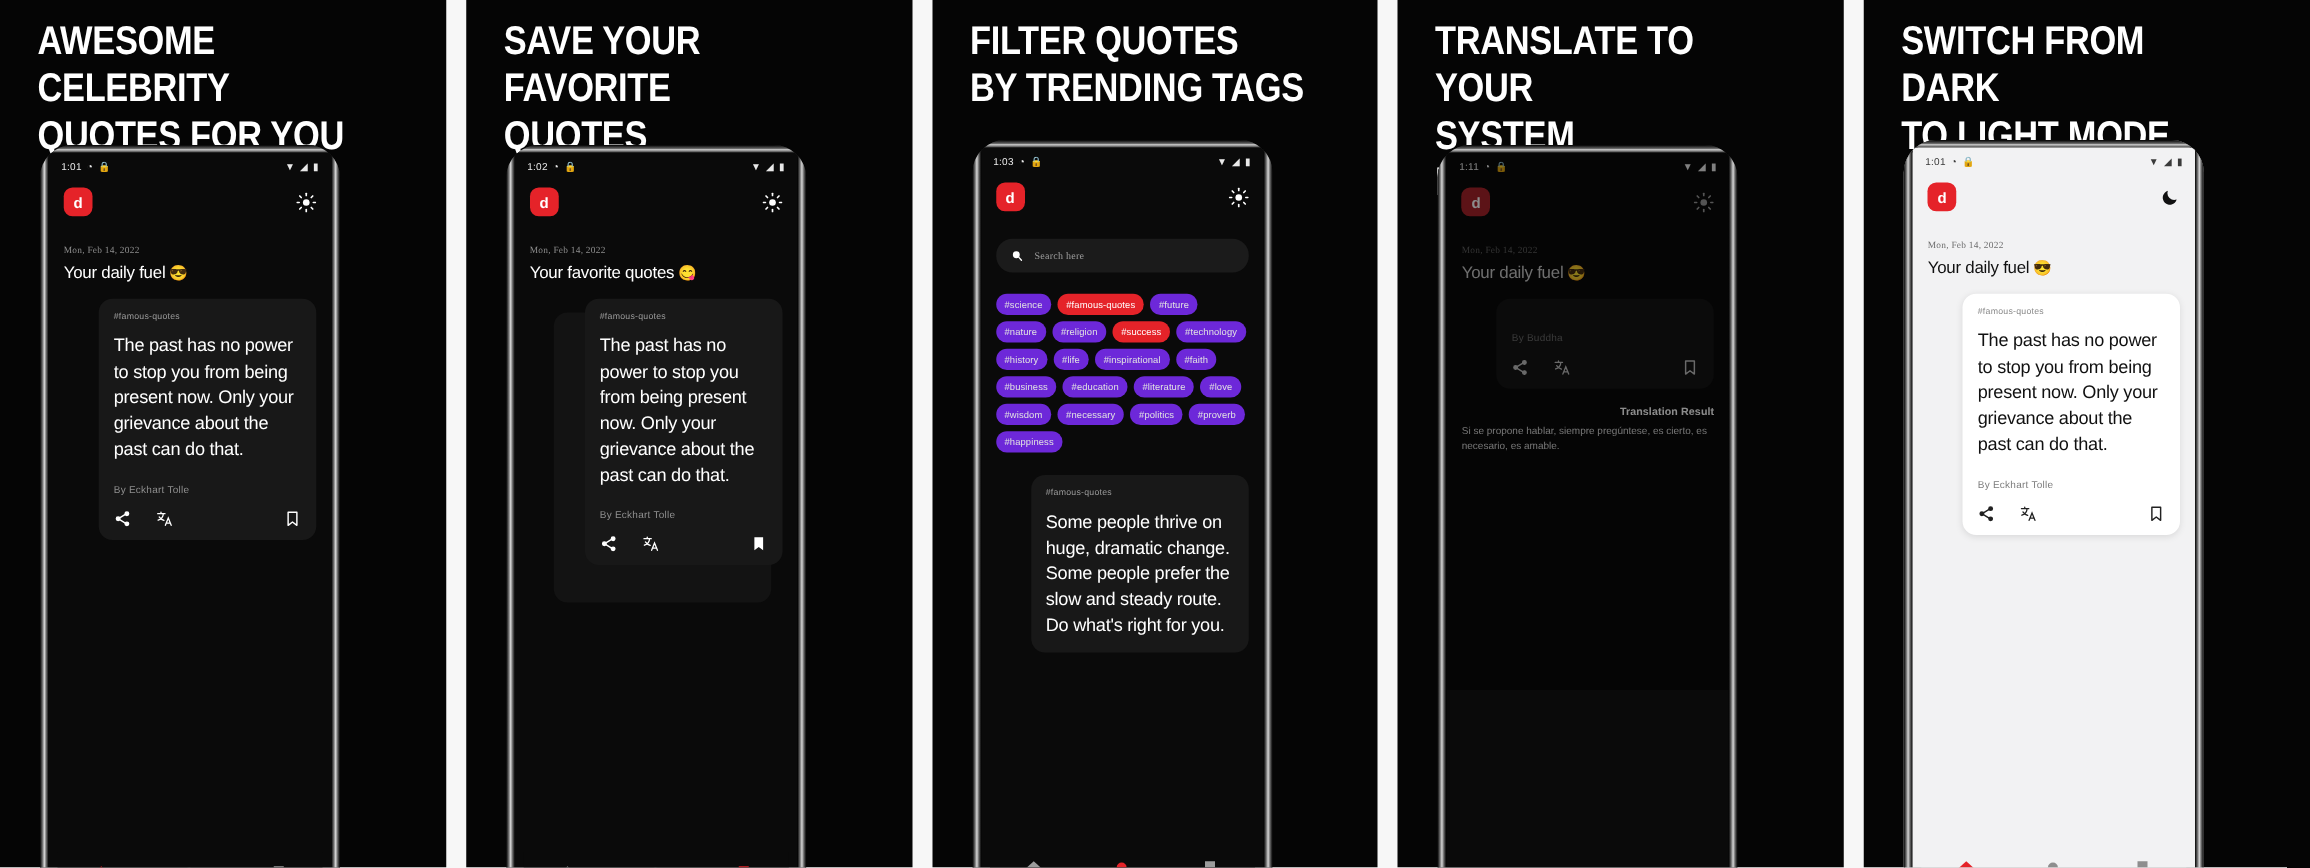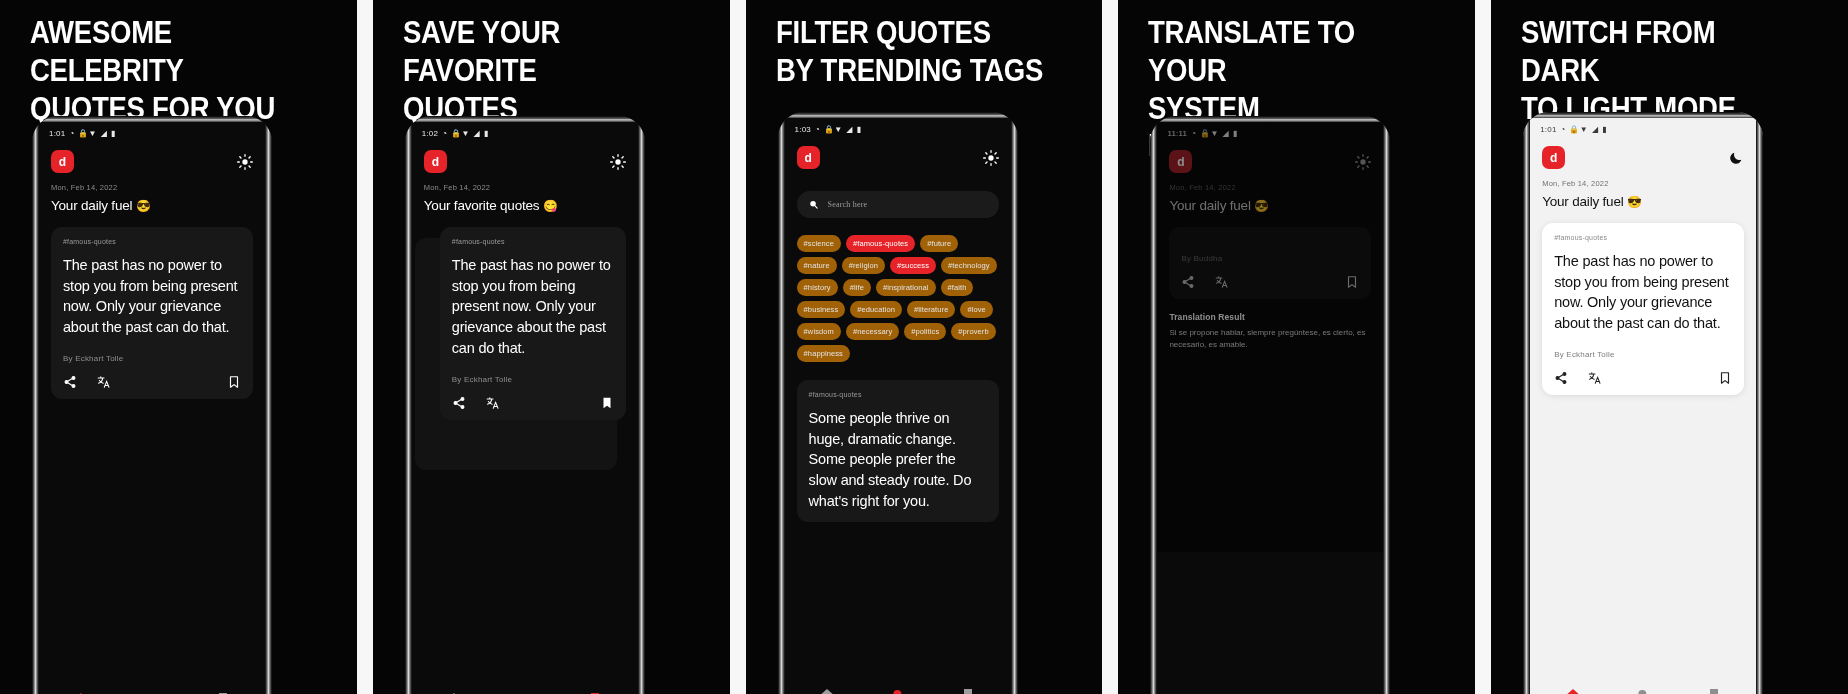--- a/index.html
+++ b/index.html
@@ -48,21 +48,21 @@
     position: absolute; left: 7px; right: 7px; top: 6px; bottom: 0;
     background: #0a0a0a; overflow: hidden;
   }
   .screen.light { background: #f2f2f3; }
   .screen.dim::after {
     content: ""; position: absolute; inset: 0; background: rgba(0,0,0,0.45);
     pointer-events: none; z-index: 5;
   }
   
   .statusbar {
-    display: flex; align-items: center; 
+    display: flex; align-items: center; justify-content: space-between;
     padding: 5px 10px 0 10px; height: 18px;
     font-size: 8px; color: #e9e9e9; letter-spacing: .2px;
   }
   .statusbar.light-sb { color: #3a3a3a; }
   .sb-left, .sb-right { display: flex; align-items: center; gap: 4px; }
   .sb-ico { display: inline-block; }
   
   .apphead {
     display: flex; align-items: center; justify-content: space-between;
     padding: 10px 12px 0 12px;
@@ -70,29 +70,29 @@
   .logo {
     width: 23px; height: 23px; border-radius: 7px;
     background: #e52329; color: #fff;
     font-size: 12px; font-weight: 700;
     display: flex; align-items: center; justify-content: center;
   }
   .mode-btn { width: 16px; height: 16px; color: #fff; }
   .mode-btn.dark-glyph { color: #111; }
   
   .content { padding: 0 12px; }
-  .datetxt { font-size: 7.5px; color: #8c8c8c; margin-top: 10px; letter-spacing: .2px; }
+  .datetxt { font-size: 7.5px; color: #8c8c8c; margin-top: 22px; letter-spacing: .2px; font-family: Liberation Serif, serif; }
   .datetxt.on-light { color: #6f6f6f; }
   .greeting {
     font-size: 13.5px; color: #fff; margin-top: 6px; letter-spacing: -.2px;
   }
   .greeting.on-light { color: #111; }
   .emoji { font-size: 12px; }
   
-  .cardwrap { position: relative; margin-top: 14px; }
+  .cardwrap { position: relative; margin-top: 14px; margin-left: 28px; }
   .card-behind {
     position: absolute; left: -9px; top: 11px; right: 9px; height: 232px;
     background: #131313; border-radius: 11px;
   }
   .card {
     position: relative; background: #181818; border-radius: 11px;
     padding: 11px 12px 10px 12px;
   }
   .card.light { background: #ffffff; box-shadow: 0 1px 6px rgba(0,0,0,.10); }
   .card-tag { font-size: 7px; color: #9a9a9a; letter-spacing: .2px; }
@@ -114,28 +114,28 @@
   
   .searchbar {
     display: flex; align-items: center; gap: 9px;
     margin-top: 22px; height: 27px; border-radius: 13px;
     background: #1b1b1b; padding: 0 11px;
   }
   .searchbar .ph { font-size: 8px; color: #9e9e9e; letter-spacing: .2px; font-family: Liberation Serif, serif; }
   
   .tags { display: flex; flex-wrap: wrap; gap: 5px 5px; margin-top: 17px; }
   .tag {
-    font-size: 7.5px; color: #e2e2e2; background: #a16207;
+    font-size: 7.5px; color: #e2e2e2; background: #6d28d9;
     border-radius: 9px; padding: 4px 7px; letter-spacing: .1px;
     white-space: nowrap;
   }
   .tag.active { background: #e52329; color: #fff; }
   
   .transres { padding: 0 12px; margin-top: 13px; }
-  .transres h4 { font-size: 8.5px; color: #fff; font-weight: 700; letter-spacing: .1px; }
+  .transres h4 { font-size: 8.5px; color: #fff; font-weight: 700; letter-spacing: .1px; text-align: right; }
   .transres p { font-size: 8px; color: #d6d6d6; line-height: 1.52; margin-top: 5px; }
   
   .bottomnav {
     position: absolute; left: 7px; right: 7px; bottom: 0; height: 34px;
     display: flex; align-items: center; justify-content: space-around;
     background: #0a0a0a; z-index: 6;
   }
   .bottomnav.light-nav { background: #f2f2f3; }
   .navico { width: 16px; height: 16px; color: #9c9c9c; }
   .navico.on { color: #e52329; }
@@ -460,21 +460,21 @@
     <div class="phone">
       <div class="bezel-top"></div>
       <div class="bezel-l"></div>
       <div class="bezel-r"></div>
       <div class="screen">
 
         <div class="screen dim" style="position:absolute;left:0;right:0;top:0;height:430px;background:transparent;pointer-events:none;z-index:4;"></div>
 
         <div class="statusbar">
           <div class="sb-left">
-            <span>11:11</span>
+            <span>1:11</span>
             <span class="sb-ico">◔</span>
             <span class="sb-ico">🔒</span>
           </div>
           <div class="sb-right">
             <span class="sb-ico">▼</span>
             <span class="sb-ico">◢</span>
             <span class="sb-ico">▮</span>
           </div>
         </div>
 

